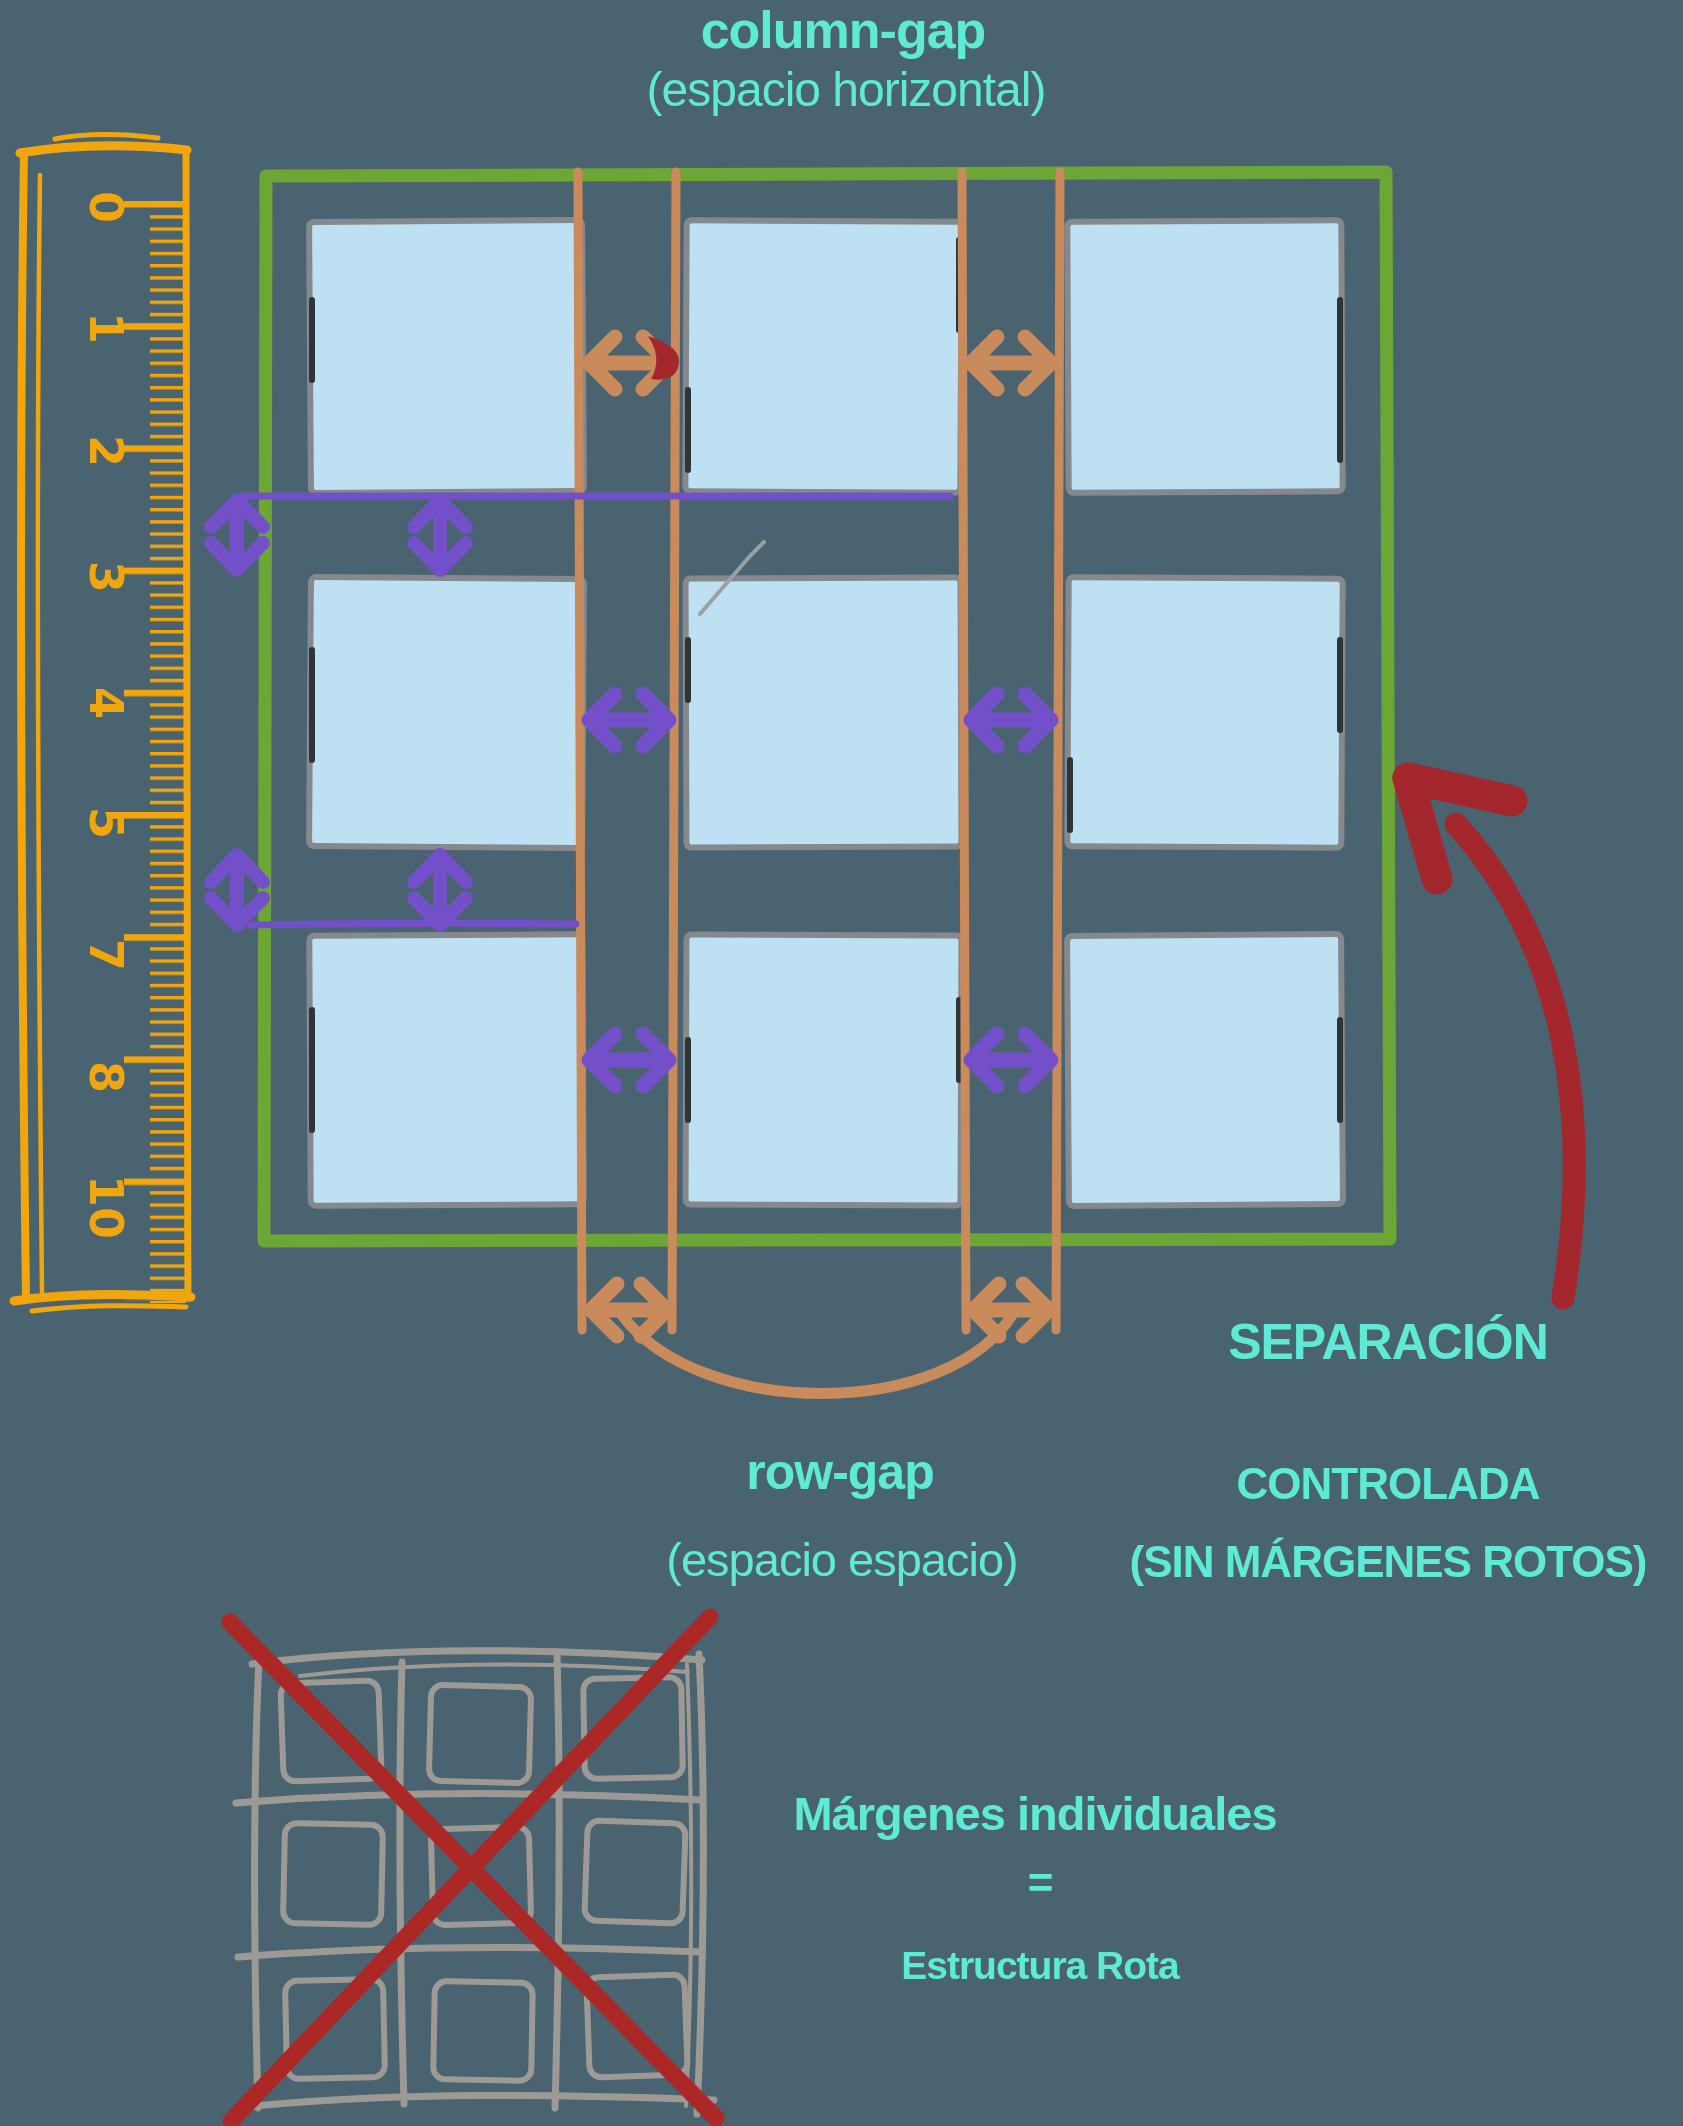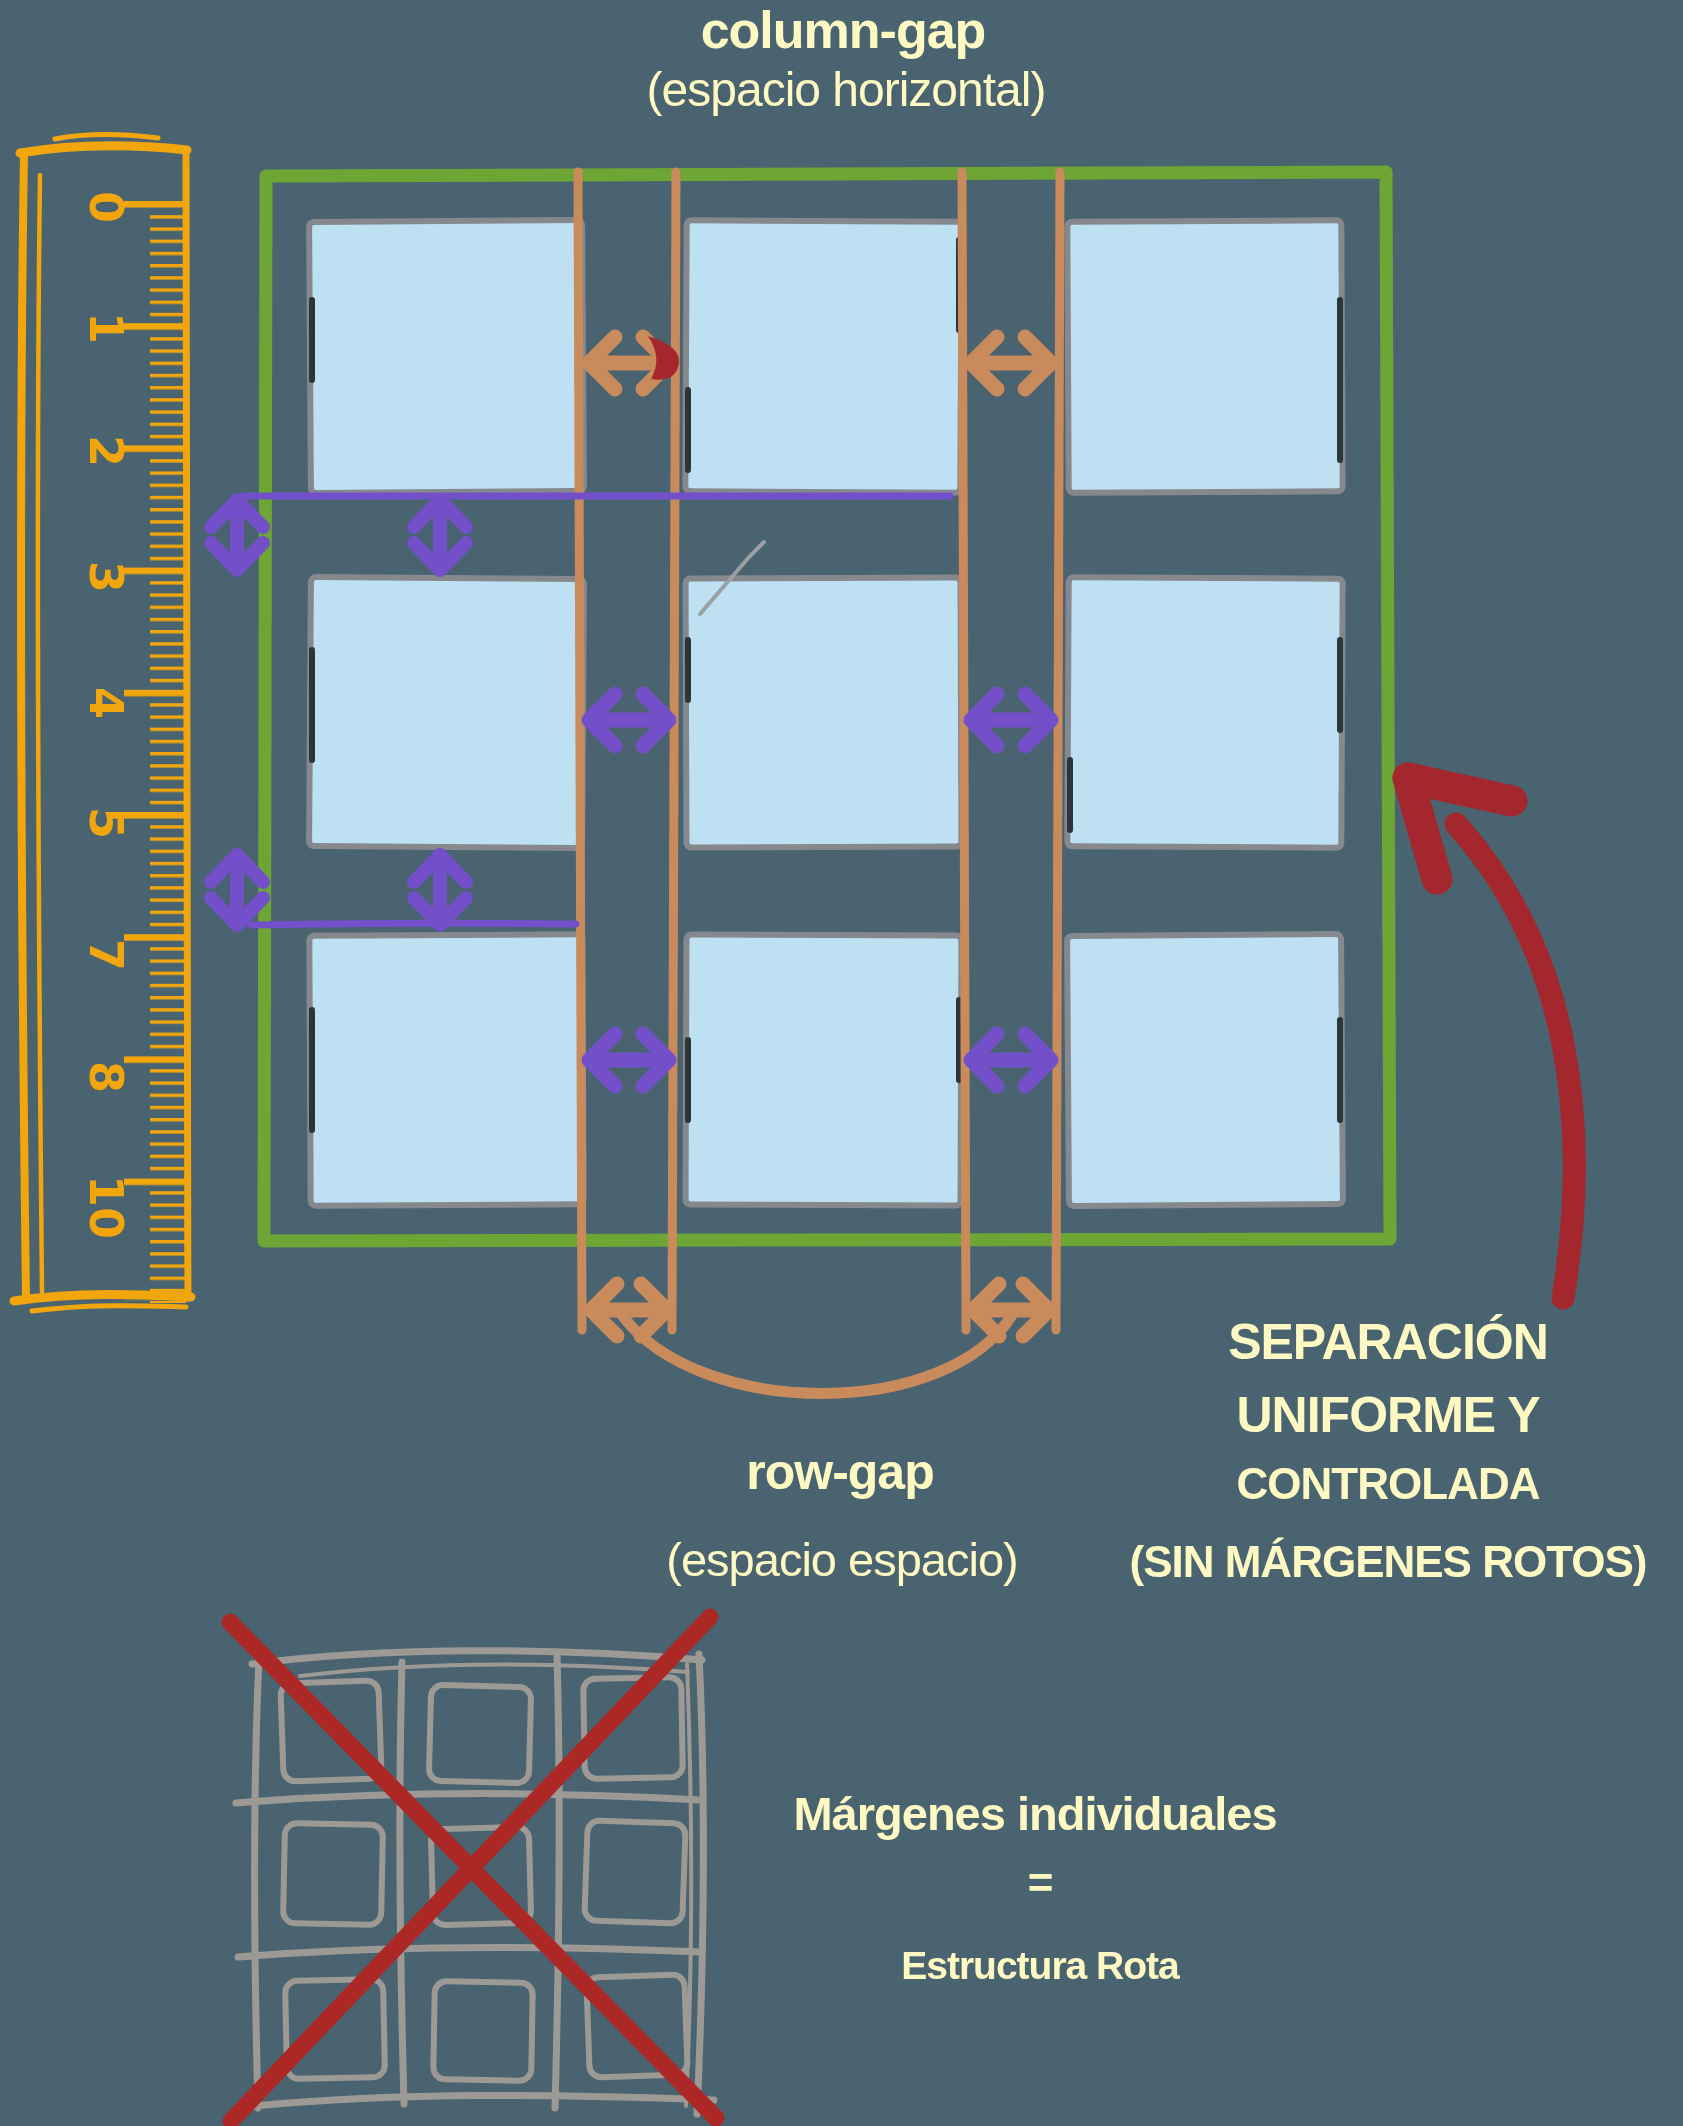--- a/index.html
+++ b/index.html
@@ -1,21 +1,21 @@
 <!DOCTYPE html>
 <html><head>
 <meta charset="utf-8">
 <style>
   html,body{margin:0;padding:0;background:#4A6370;}
   #canvas{
     position:relative;width:1683px;height:2126px;background:#4A6370;
     overflow:hidden;font-family:"Liberation Sans",sans-serif;
   }
   svg{position:absolute;left:0;top:0;}
-  .lbl{position:absolute;color:#fef9c3;white-space:nowrap;transform:translateX(-50%);
+  .lbl{position:absolute;color:#5eead4;white-space:nowrap;transform:translateX(-50%);
        font-family:"Liberation Sans",sans-serif;letter-spacing:-1px;}
   .b{font-weight:bold;}
   .title-main{font-size:52px;top:0;left:843px;}
   .title-sub{font-size:48px;top:62px;left:846px;font-weight:normal;}
   .rowgap-main{font-size:50px;top:1443px;left:840px;}
   .rowgap-sub{font-size:47px;top:1532px;left:842px;font-weight:normal;}
   .sep1{font-size:50px;top:1313px;left:1388px;}
   .sep2{font-size:50px;top:1386px;left:1388px;}
   .sep3{font-size:44px;top:1459px;left:1388px;}
   .sep4{font-size:44px;top:1537px;left:1388px;}
@@ -188,21 +188,20 @@
     </g>
   </svg>
 
   <div class="lbl b title-main">column-gap</div>
   <div class="lbl title-sub">(espacio horizontal)</div>
 
   <div class="lbl b rowgap-main">row-gap</div>
   <div class="lbl rowgap-sub">(espacio espacio)</div>
 
   <div class="lbl b sep1">SEPARACIÓN</div>
-  <div class="lbl b sep2">UNIFORME Y</div>
   <div class="lbl b sep3">CONTROLADA</div>
   <div class="lbl b sep4">(SIN MÁRGENES ROTOS)</div>
 
   <div class="lbl b marg1">Márgenes individuales</div>
   <div class="lbl b marg-eq">=</div>
   <div class="lbl b marg2">Estructura Rota</div>
 
   <span class="ruler-num" style="top:207px">0</span>
   <span class="ruler-num" style="top:328px">1</span>
   <span class="ruler-num" style="top:451px">2</span>

